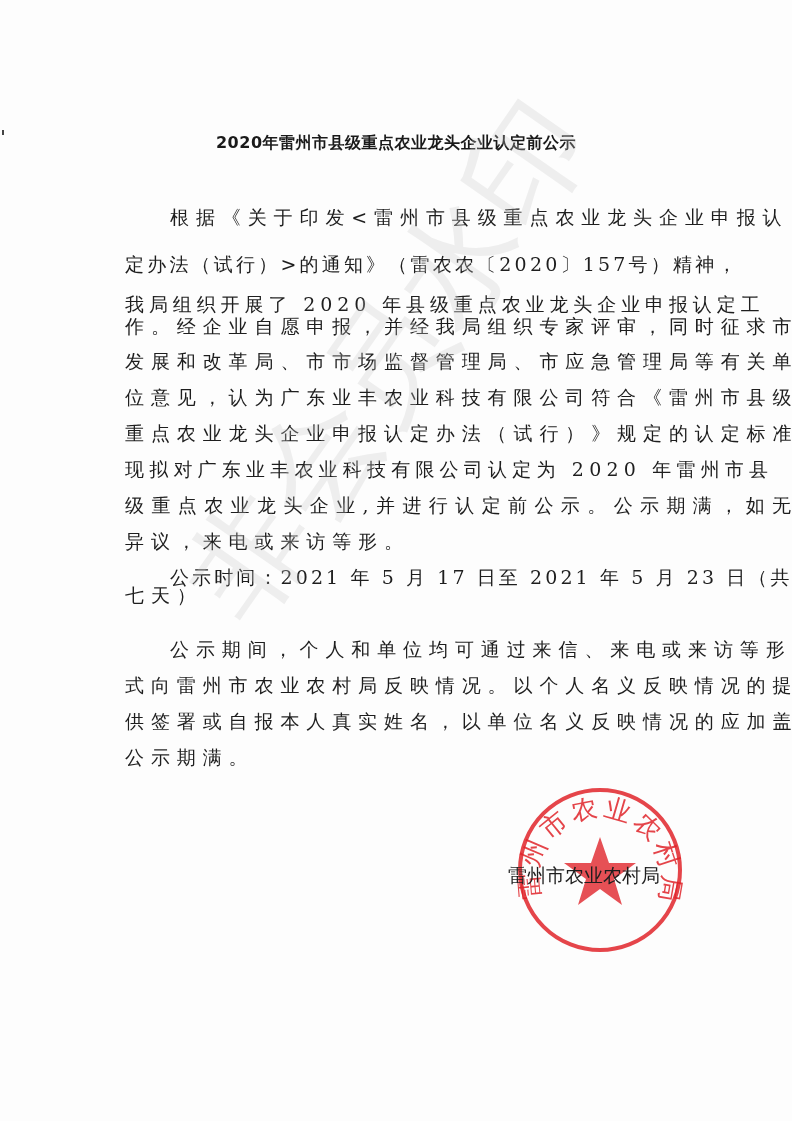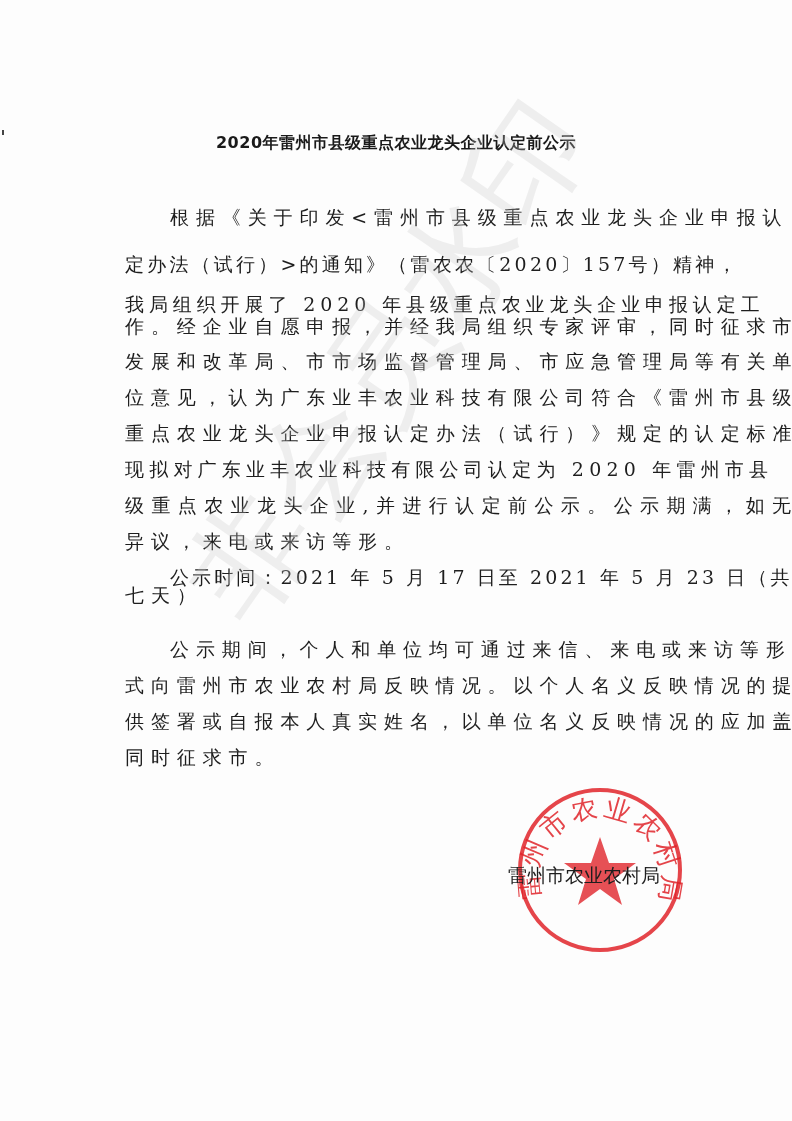--- a/index.html
+++ b/index.html
@@ -48,21 +48,21 @@
     <div class="line" style="top:385px">位意见，认为广东业丰农业科技有限公司符合《雷州市县级</div>
     <div class="line" style="top:421px">重点农业龙头企业申报认定办法（试行）》规定的认定标准。</div>
     <div class="line" style="top:457px;letter-spacing:5.2px">现拟对广东业丰农业科技有限公司认定为 2020 年雷州市县</div>
     <div class="line" style="top:493px;letter-spacing:7.4px">级重点农业龙头企业,并进行认定前公示。公示期满，如无</div>
     <div class="line" style="top:529px">异议，来电或来访等形。</div>
     <div class="line indent" style="top:565px;letter-spacing:3.1px">公示时间：2021 年 5 月 17 日至 2021 年 5 月 23 日（共</div>
     <div class="line" style="top:583px">七天）</div>
     <div class="line indent" style="top:637px">公示期间，个人和单位均可通过来信、来电或来访等形</div>
     <div class="line" style="top:673px">式向雷州市农业农村局反映情况。以个人名义反映情况的提</div>
     <div class="line" style="top:709px">供签署或自报本人真实姓名，以单位名义反映情况的应加盖</div>
-    <div class="line" style="top:745px">同时征求市。</div>
+    <div class="line" style="top:745px">公示期满。</div>
   </div>
 
 
   <svg class="seal" viewBox="0 0 170 170">
     <defs>
       <path id="sealArc" d="M 28 118 A 62 62 0 1 1 142 118"></path>
     </defs>
     <circle cx="85" cy="85" r="80" fill="none" stroke="#e0242a" stroke-width="4" opacity="0.85"></circle>
     <text font-family="DejaVu Sans, sans-serif" font-size="26" fill="#e0242a" opacity="0.85" letter-spacing="4">
       <textPath href="#sealArc" startOffset="2%">雷州市农业农村局</textPath>

